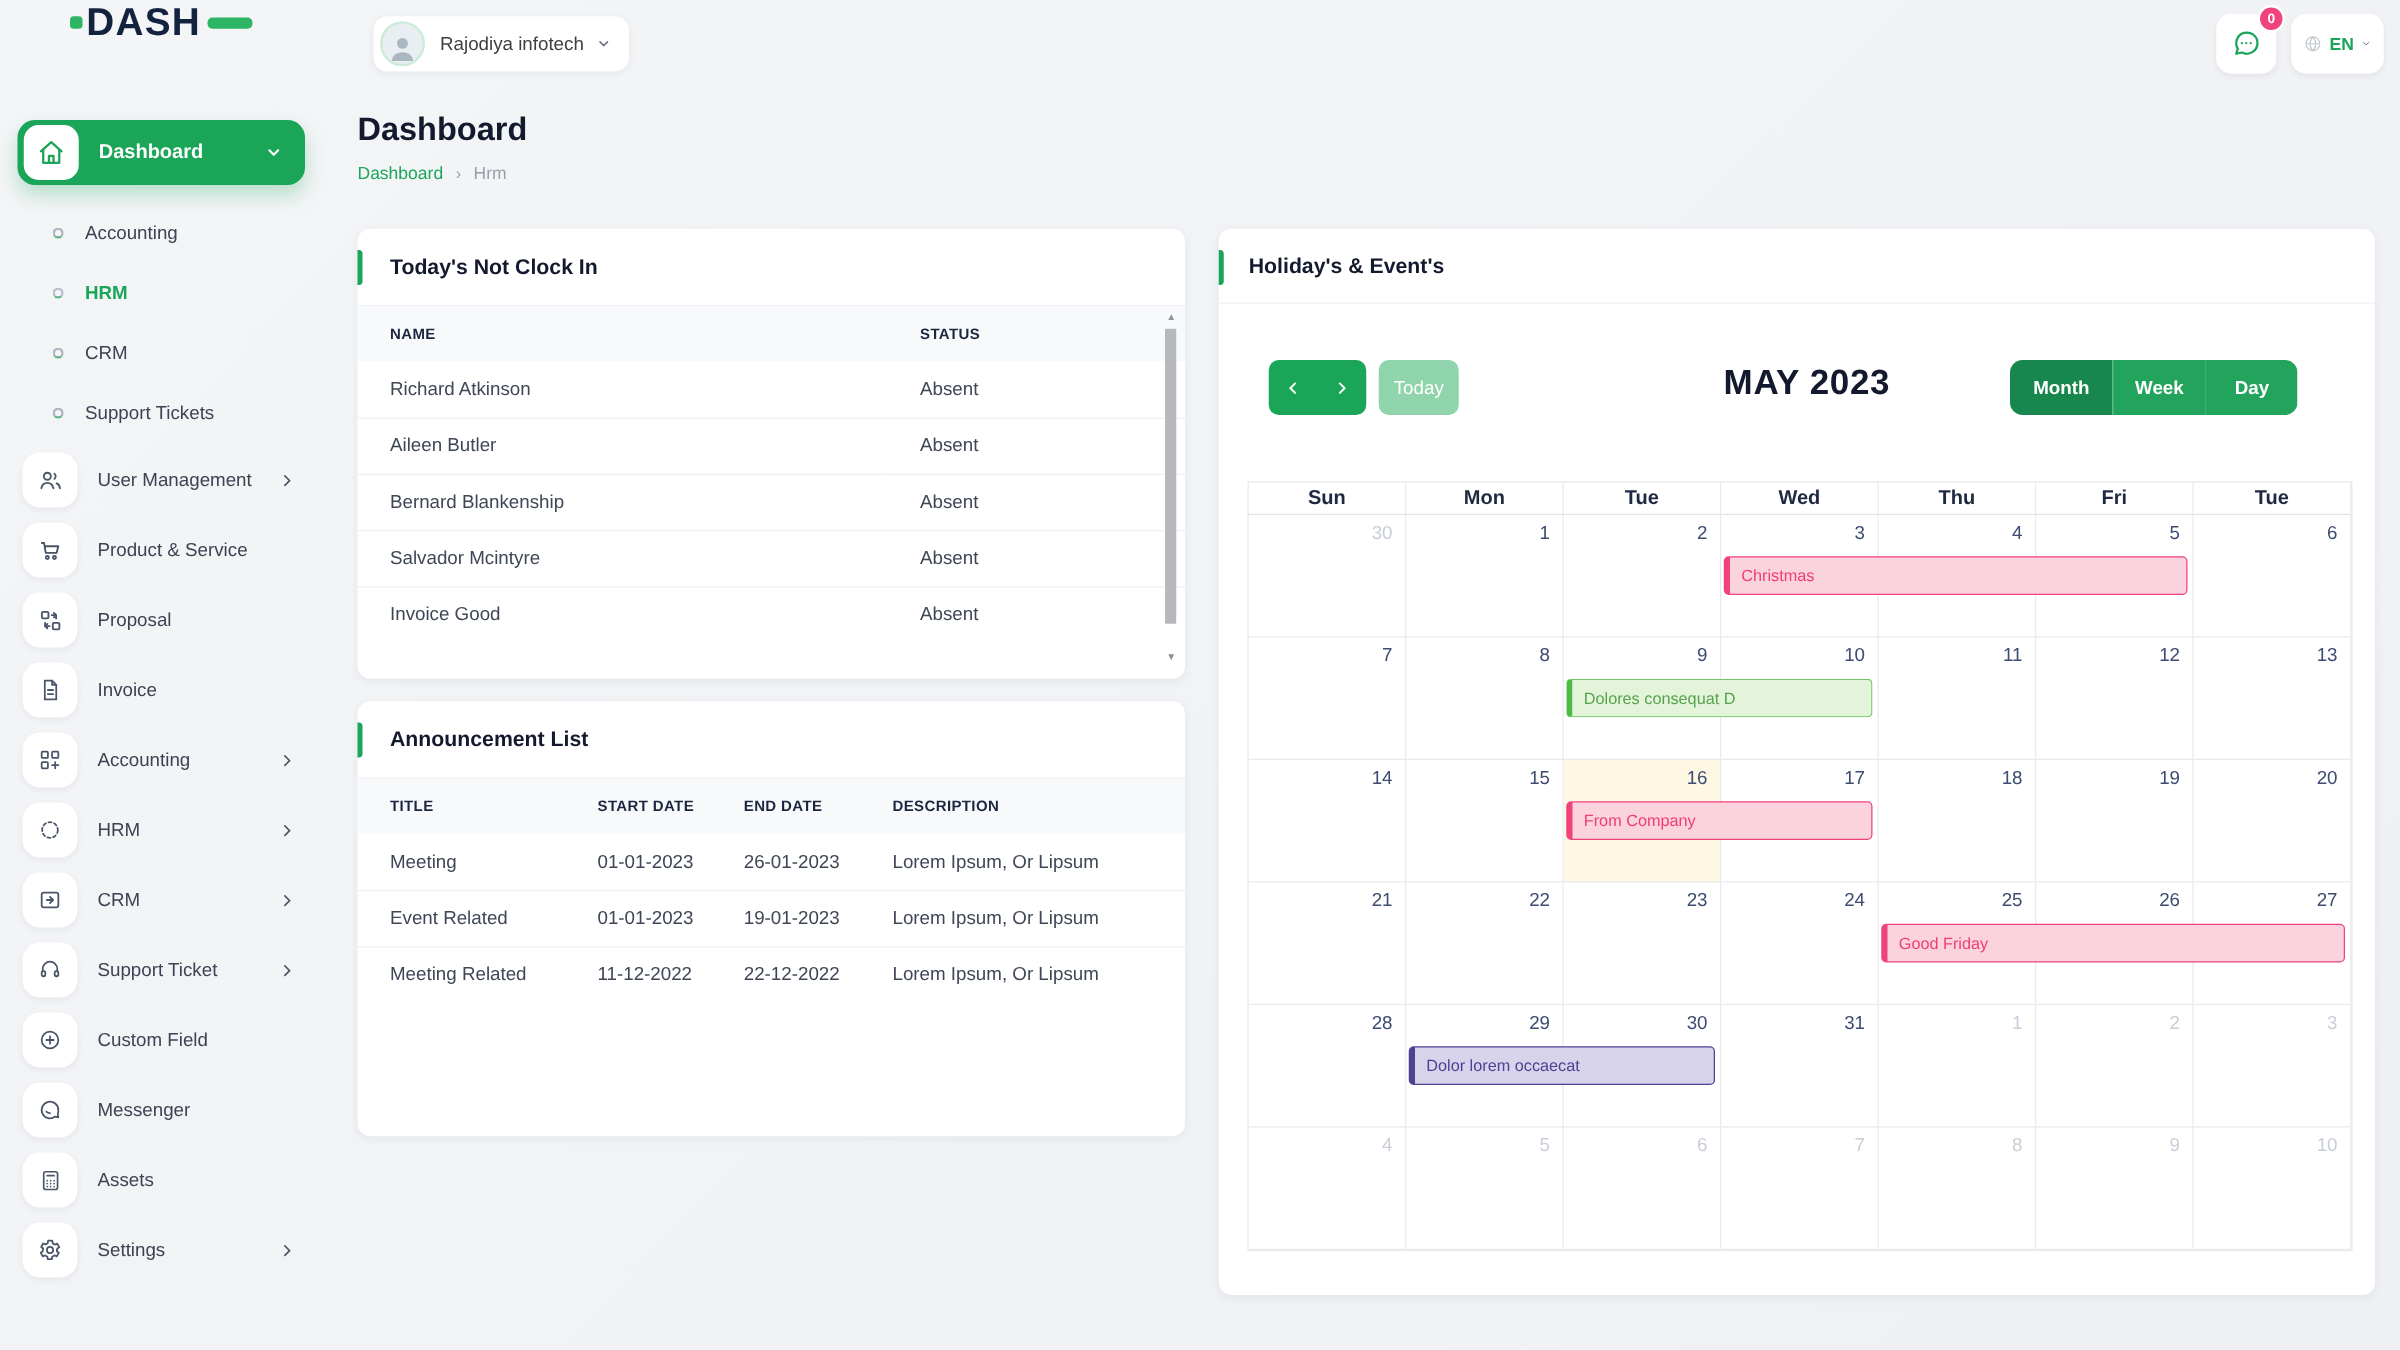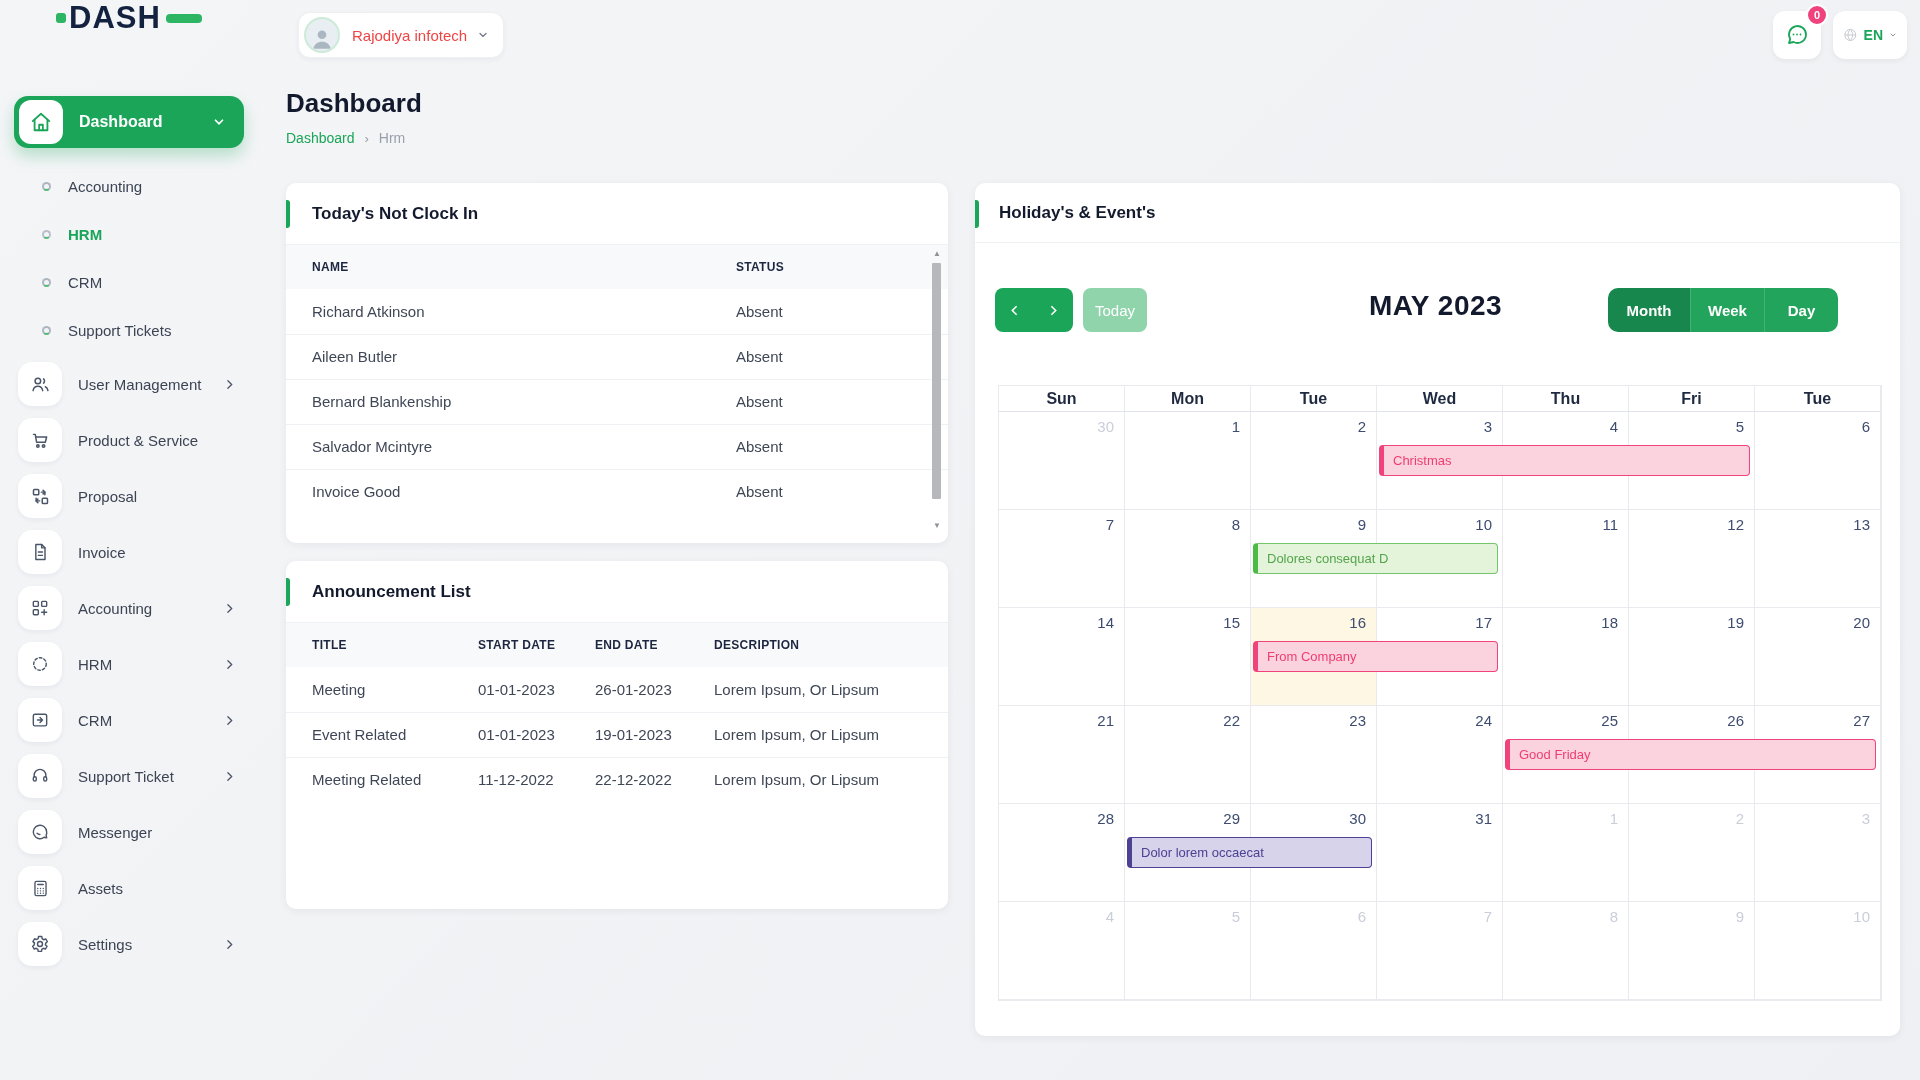--- a/index.html
+++ b/index.html
@@ -52,21 +52,21 @@
   .navitem .chevr { margin-right:8px; }
 
   
   .company {
     position:absolute; left:298px; top:12px; height:46px; background:#fff;
     border:1px solid #eef0f2; border-radius:12px; display:flex; align-items:center;
     padding:0 14px 0 5px; box-shadow:0 2px 5px rgba(30,40,70,.05); cursor:pointer;
   }
   .company .ava { width:36px; height:36px; border-radius:50%; background:#e9eef2;
     border:2px solid #cdebd9; display:flex; align-items:flex-end; justify-content:center; overflow:hidden; }
-  .company .nm { font-size:15px; color:#ef4444; margin:0 10px 0 12px; }
+  .company .nm { font-size:15px; color:#404040; margin:0 10px 0 12px; }
 
   .hbtn { position:absolute; top:11px; height:48px; background:#fff; border-radius:12px;
     box-shadow:0 2px 5px rgba(30,40,70,.06); display:flex; align-items:center; justify-content:center; cursor:pointer; }
   .chatbtn { left:1773px; width:48px; }
   .badge { position:absolute; top:-7px; right:-7px; min-width:22px; height:22px; border-radius:11px;
     background:#f0427c; color:#fff; font-size:11px; font-weight:700; display:flex; align-items:center;
     justify-content:center; border:2px solid #fff; }
   .langbtn { left:1833px; width:74px; padding:0 10px; gap:6px; }
   .langbtn .code { color:var(--green); font-size:14px; font-weight:700; }
 
@@ -90,21 +90,21 @@
   table.dt td { font-size:15px; color:#3f4756; height:45px; padding:0 0 0 26px; border-top:1px solid #eef0f3; }
   table.dt tbody tr:first-child td { border-top:none; }
 
   
   .vscroll { position:absolute; right:5px; top:66px; bottom:12px; width:12px; }
   .vscroll .arr { position:absolute; left:0; width:12px; height:10px; color:#8f9399; font-size:8px;
     text-align:center; line-height:10px; }
   .vscroll .thumb { position:absolute; left:1px; top:14px; bottom:32px; width:9px; background:#b6b8bb; border-radius:1px; }
 
   
-  .cal-toolbar { position:absolute; left:20px; right:24px; top:105px; height:44px; }
+  .cal-toolbar { position:absolute; left:40px; right:24px; top:105px; height:44px; }
   .navgroup { position:absolute; left:0; top:0; width:78px; height:44px; background:var(--green);
     border-radius:8px; display:flex; }
   .navgroup .half { width:39px; display:flex; align-items:center; justify-content:center; cursor:pointer; }
   .todaybtn { position:absolute; left:88px; top:0; width:64px; height:44px; background:var(--green-pale);
     border:none; border-radius:8px; color:#fff; font-size:15px; font-family:inherit; cursor:default; }
   .cal-title { position:absolute; left:50%; top:2px; transform:translateX(-50%); font-size:28px;
     font-weight:700; color:var(--navy); letter-spacing:.5px; }
   .viewgroup { position:absolute; right:38px; top:0; height:44px; display:flex; border-radius:10px; overflow:hidden; }
   .viewgroup .vb { height:44px; border:none; color:#fff; font-size:15px; font-weight:700;
     font-family:inherit; background:var(--green-mid); cursor:pointer; }
@@ -281,20 +281,29 @@
           </svg>
       </span>
       <span class="t">Support Ticket</span>
       <span class="chevr">
         <svg width="13" height="13" viewBox="0 0 24 24" fill="none" stroke="#4a5568" stroke-width="2.4" stroke-linecap="round">
             <path d="M9 5l7 7-7 7"></path>
           </svg>
       </span>
     </div>
 
+    <div class="navitem">
+      <span class="icobox">
+        <svg width="20" height="20" viewBox="0 0 24 24" fill="none" stroke="#4a5568" stroke-width="1.7" stroke-linecap="round">
+            <circle cx="12" cy="12" r="8"></circle>
+            <path d="M12 8.5v7M8.5 12h7"></path>
+          </svg>
+      </span>
+      <span class="t">Custom Field</span>
+    </div>
 
     <div class="navitem">
       <span class="icobox">
         <svg width="20" height="20" viewBox="0 0 24 24" fill="none" stroke="#4a5568" stroke-width="1.7" stroke-linecap="round" stroke-linejoin="round">
             <path d="M20 12a8 8 0 1 0-3.1 6.3L20 19l-.6-3A7.9 7.9 0 0 0 20 12z"></path>
             <path d="M8.5 13.5c1 1 2.5 1.5 3.5 1.4"></path>
           </svg>
       </span>
       <span class="t">Messenger</span>
     </div>

